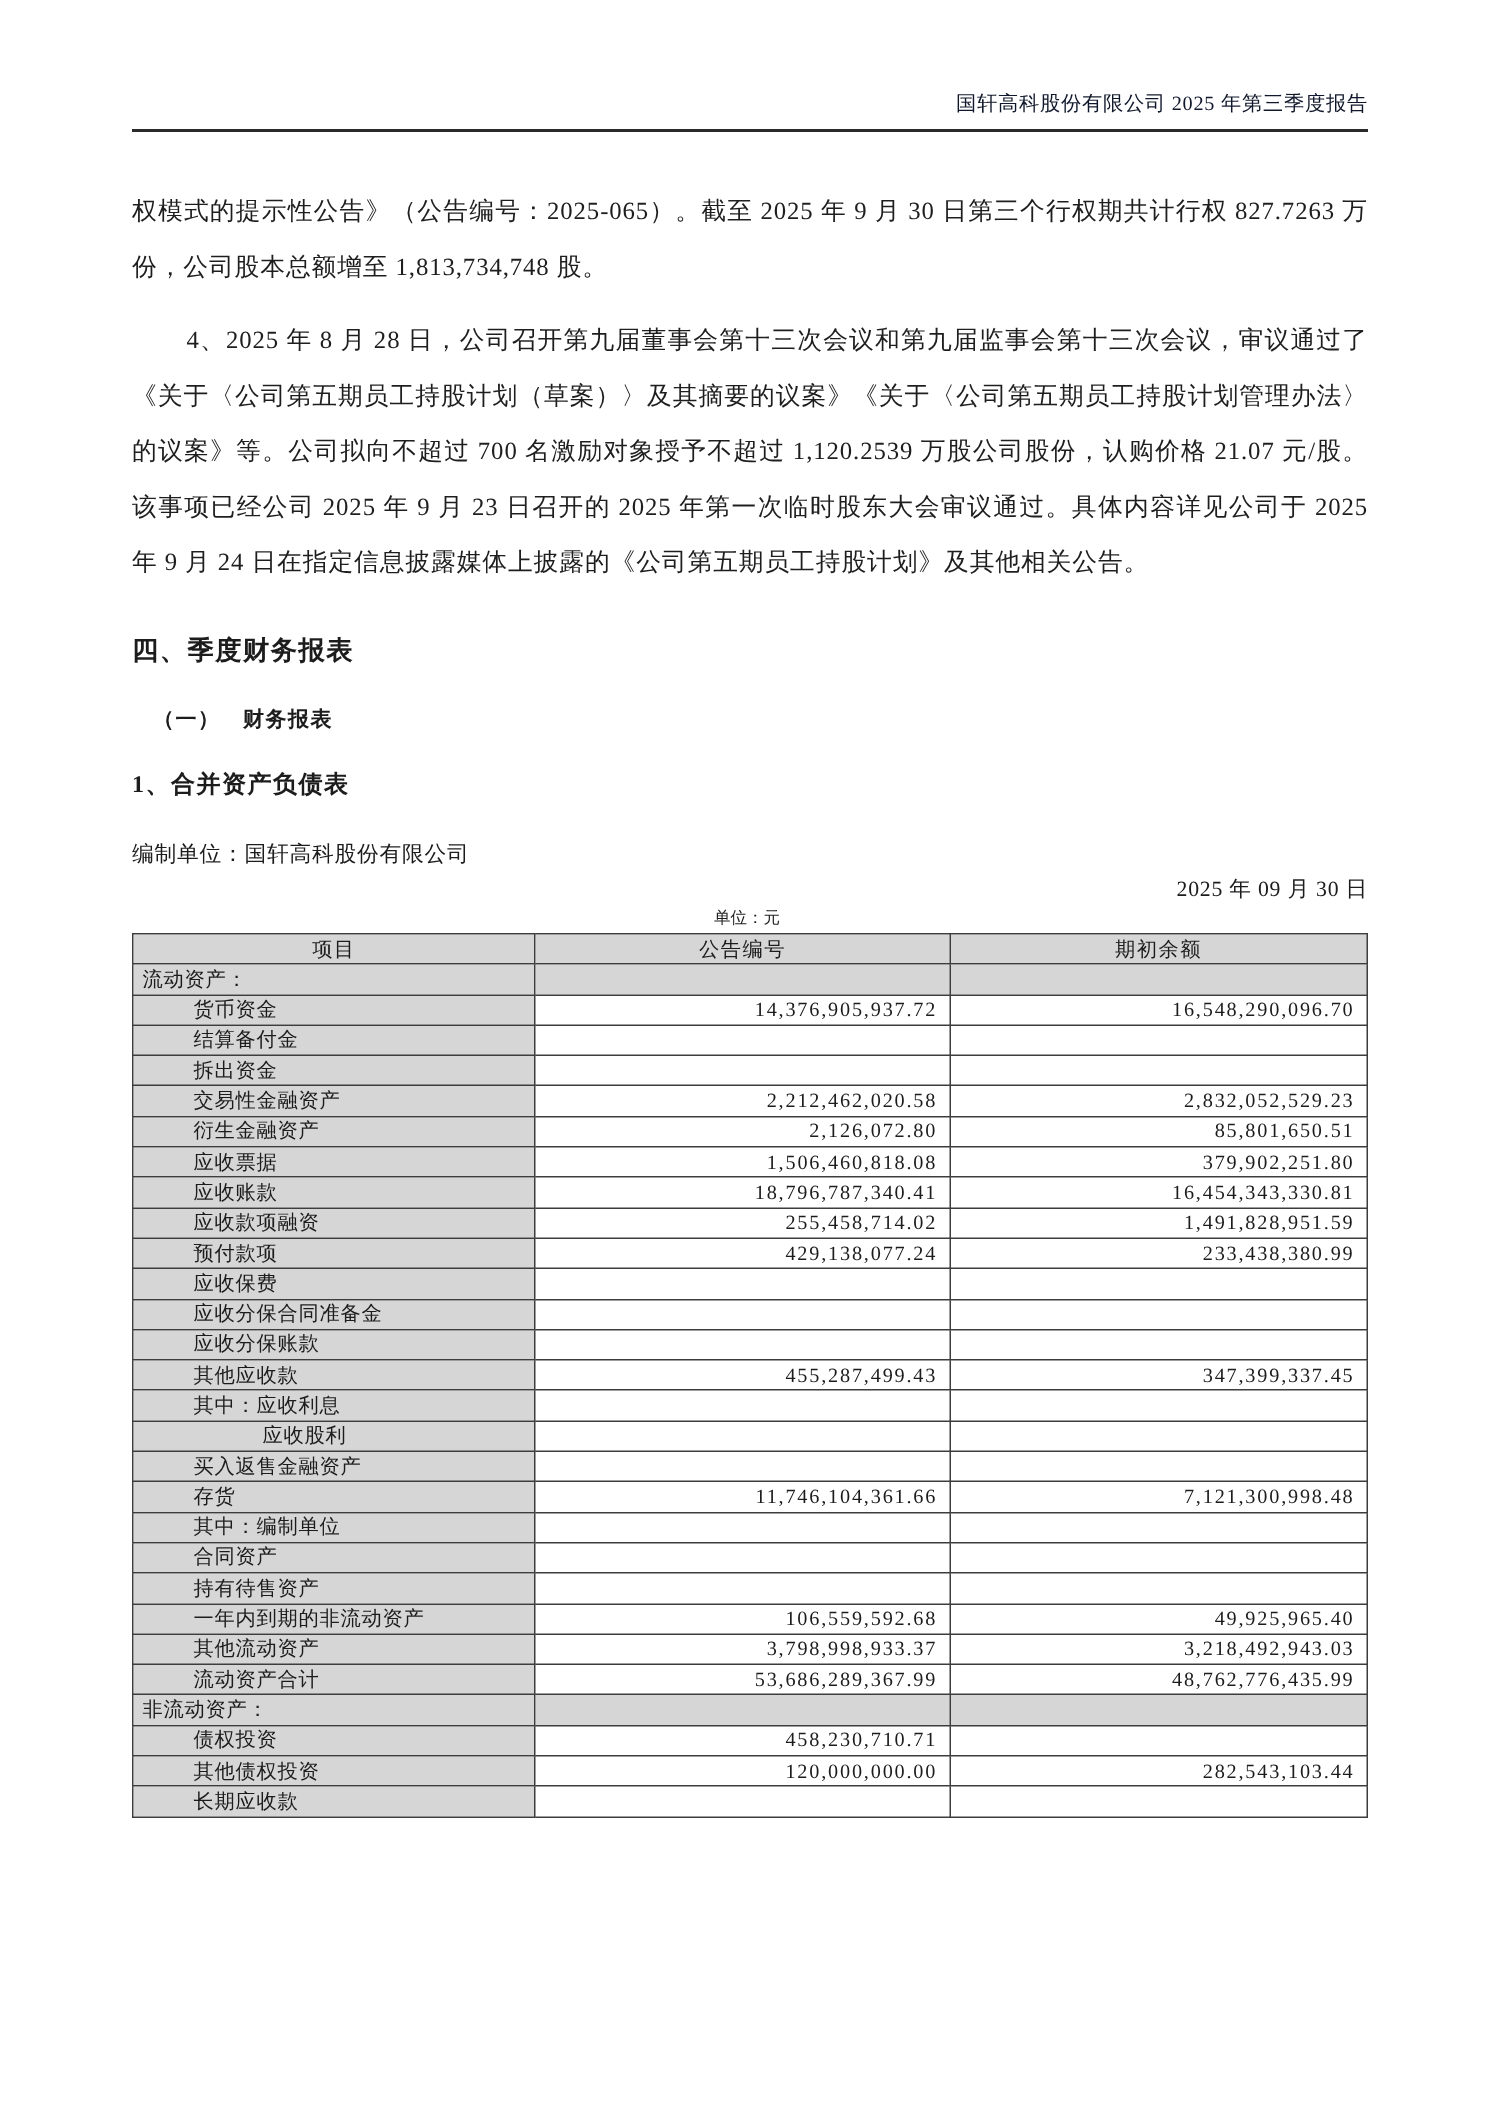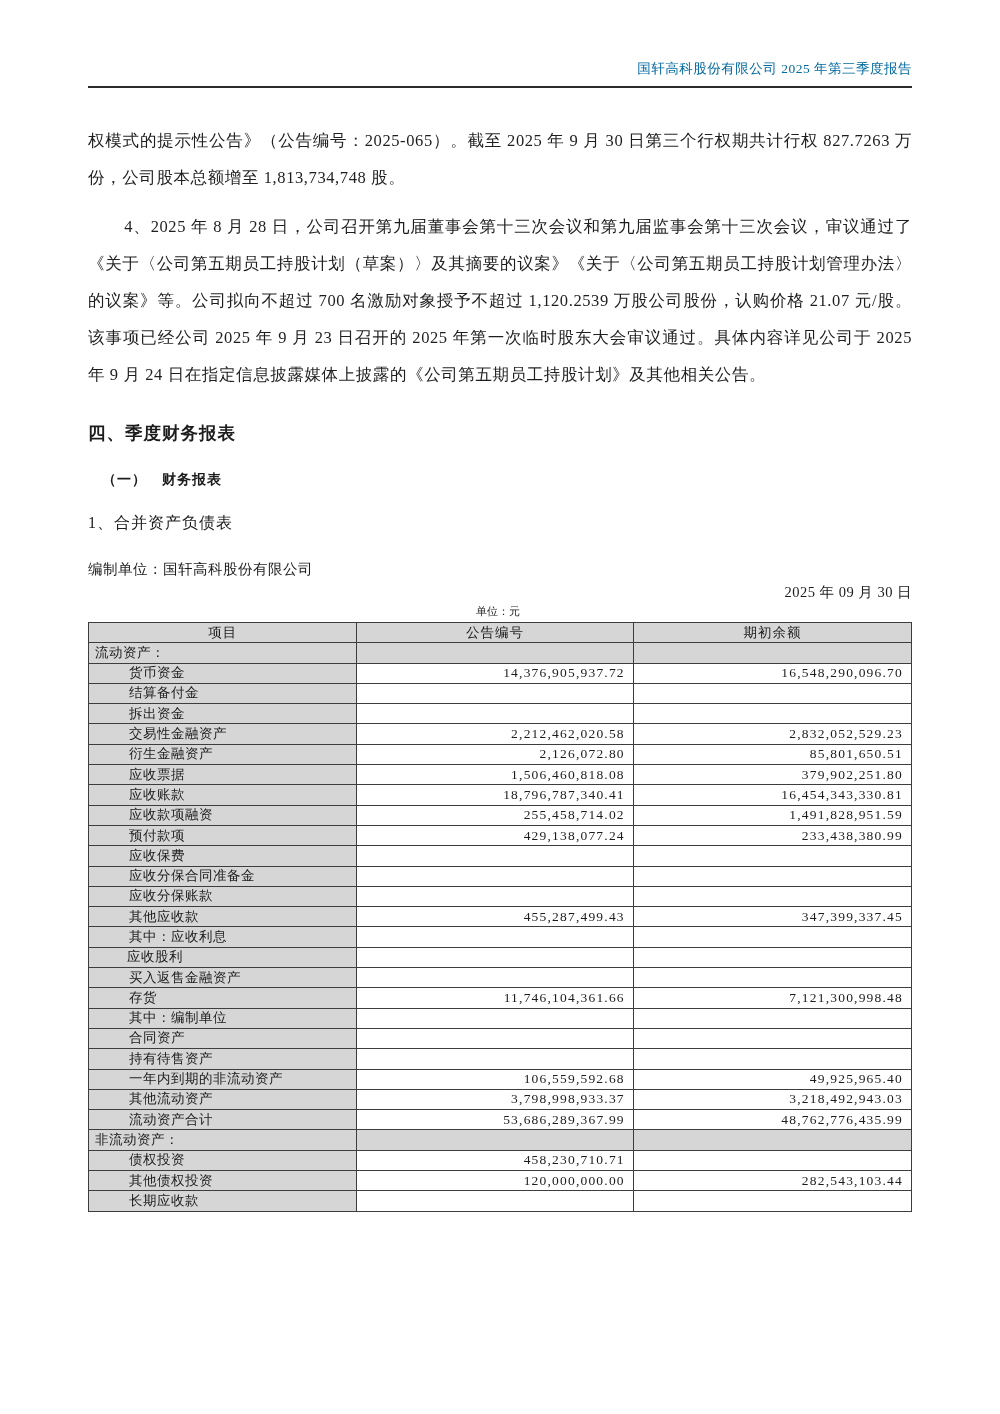--- a/index.html
+++ b/index.html
@@ -16,21 +16,21 @@
     position: relative;
   }
   .page {
     padding: 60px 88px 0 88px;
   }
   
   .doc-header {
     text-align: right;
     font-size: 13.5px;
     letter-spacing: 0.5px;
-    color: #0369a1;
+    color: #0f172a;
     padding-bottom: 8px;
     border-bottom: 2px solid #2b2b2b;
     font-family: Liberation Serif, serif;
   }
   
   .para {
     font-size: 16.5px;
     line-height: 37px;
     text-align: justify;
     letter-spacing: 0.6px;
@@ -47,21 +47,21 @@
     letter-spacing: 1px;
   }
   .h-sub {
     font-size: 14px;
     font-weight: bold;
     margin: 26px 0 0 14px;
     letter-spacing: 1px;
   }
   .h-statement {
     font-size: 16px;
-    font-weight: normal;
+    font-weight: bold;
     margin: 24px 0 0 0;
     letter-spacing: 1px;
   }
   
   .meta-prepared {
     font-size: 14.5px;
     margin-top: 26px;
     letter-spacing: 0.5px;
   }
   .meta-date {
@@ -108,21 +108,21 @@
   }
   td.cell-num {
     text-align: right;
     background: #ffffff;
     letter-spacing: 1.2px;
   }
   tr.row-section td { background: #d6d6d6; }
   tr.row-section td.cell-label { padding-left: 6px; }
   tr.row-item td.cell-label { padding-left: 40px; }
   tr.row-sub td.cell-label { padding-left: 40px; }
-  tr.row-sub2 td.cell-label { padding-left: 38px; }
+  tr.row-sub2 td.cell-label { padding-left: 86px; }
 </style>
 </head>
 <body>
 
 <div class="page">
 
   <div class="doc-header">国轩高科股份有限公司 2025 年第三季度报告</div>
 
   <p class="para para-first">权模式的提示性公告》（公告编号：2025-065）。截至 2025 年 9 月 30 日第三个行权期共计行权 827.7263 万份，公司股本总额增至 1,813,734,748 股。</p>
 

